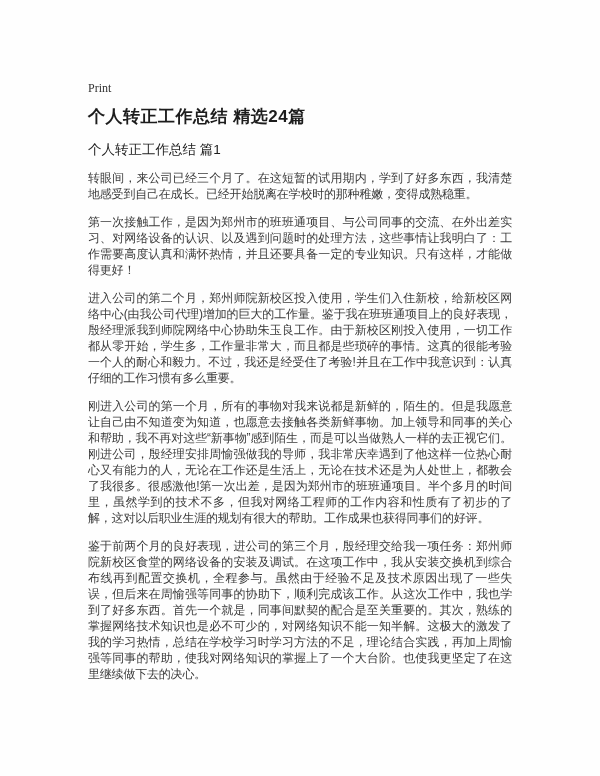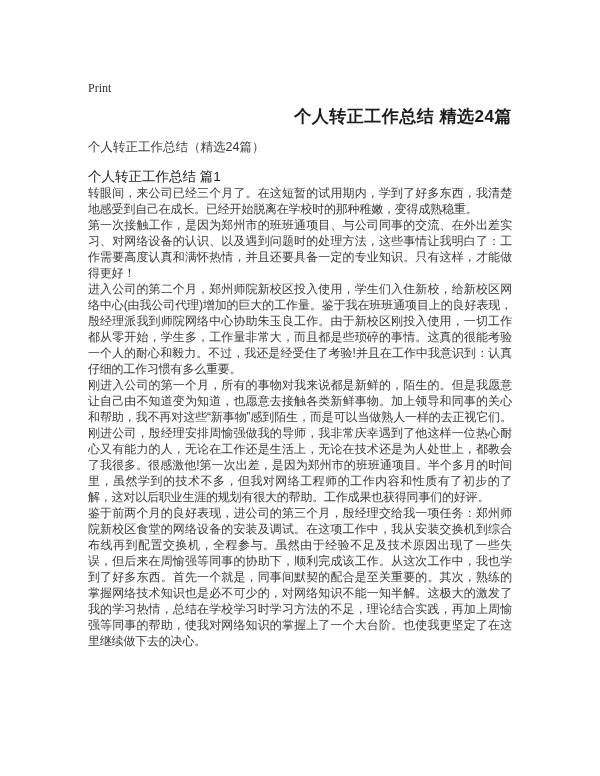--- a/index.html
+++ b/index.html
@@ -22,57 +22,56 @@
     color: #333333;
     cursor: pointer;
     display: inline-block;
   }
   .title {
     margin: 10px 0 0 0;
     font-size: 17px;
     line-height: 22px;
     font-weight: bold;
     color: #1c1c1c;
-    text-align: right;
+    text-align: left;
     letter-spacing: 0.5px;
   }
   .subtitle {
     margin: 11px 0 0 0;
     font-size: 12.5px;
     line-height: 16px;
     color: #3a3a3a;
   }
   .heading {
     margin: 13px 0 0 0;
     font-size: 13.5px;
     line-height: 17px;
     font-weight: normal;
     color: #1c1c1c;
   }
   .para {
-    margin: 0 0 0 0;
+    margin: 12px 0 0 0;
     font-size: 12px;
     letter-spacing: -0.2px;
     line-height: 16px;
     color: #3a3a3a;
     text-align: justify;
     text-justify: inter-ideograph;
     word-break: break-all;
   }
 </style>
 </head>
 <body>
 
 <div class="page">
   <div class="content">
     <div class="print">Print</div>
 
     <h1 class="title">个人转正工作总结 精选24篇</h1>
 
-    <div class="subtitle">个人转正工作总结（精选24篇）</div>
 
     <h2 class="heading">个人转正工作总结 篇1</h2>
 
     <p class="para">转眼间，来公司已经三个月了。在这短暂的试用期内，学到了好多东西，我清楚地感受到自己在成长。已经开始脱离在学校时的那种稚嫩，变得成熟稳重。</p>
     <p class="para">第一次接触工作，是因为郑州市的班班通项目、与公司同事的交流、在外出差实习、对网络设备的认识、以及遇到问题时的处理方法，这些事情让我明白了：工作需要高度认真和满怀热情，并且还要具备一定的专业知识。只有这样，才能做得更好！</p>
     <p class="para">进入公司的第二个月，郑州师院新校区投入使用，学生们入住新校，给新校区网络中心(由我公司代理)增加的巨大的工作量。鉴于我在班班通项目上的良好表现，殷经理派我到师院网络中心协助朱玉良工作。由于新校区刚投入使用，一切工作都从零开始，学生多，工作量非常大，而且都是些琐碎的事情。这真的很能考验一个人的耐心和毅力。不过，我还是经受住了考验!并且在工作中我意识到：认真仔细的工作习惯有多么重要。</p>
     <p class="para">刚进入公司的第一个月，所有的事物对我来说都是新鲜的，陌生的。但是我愿意让自己由不知道变为知道，也愿意去接触各类新鲜事物。加上领导和同事的关心和帮助，我不再对这些“新事物”感到陌生，而是可以当做熟人一样的去正视它们。刚进公司，殷经理安排周愉强做我的导师，我非常庆幸遇到了他这样一位热心耐心又有能力的人，无论在工作还是生活上，无论在技术还是为人处世上，都教会了我很多。很感激他!第一次出差，是因为郑州市的班班通项目。半个多月的时间里，虽然学到的技术不多，但我对网络工程师的工作内容和性质有了初步的了解，这对以后职业生涯的规划有很大的帮助。工作成果也获得同事们的好评。</p>
     <p class="para">鉴于前两个月的良好表现，进公司的第三个月，殷经理交给我一项任务：郑州师院新校区食堂的网络设备的安装及调试。在这项工作中，我从安装交换机到综合布线再到配置交换机，全程参与。虽然由于经验不足及技术原因出现了一些失误，但后来在周愉强等同事的协助下，顺利完成该工作。从这次工作中，我也学到了好多东西。首先一个就是，同事间默契的配合是至关重要的。其次，熟练的掌握网络技术知识也是必不可少的，对网络知识不能一知半解。这极大的激发了我的学习热情，总结在学校学习时学习方法的不足，理论结合实践，再加上周愉强等同事的帮助，使我对网络知识的掌握上了一个大台阶。也使我更坚定了在这里继续做下去的决心。</p>
   </div>
 </div>

